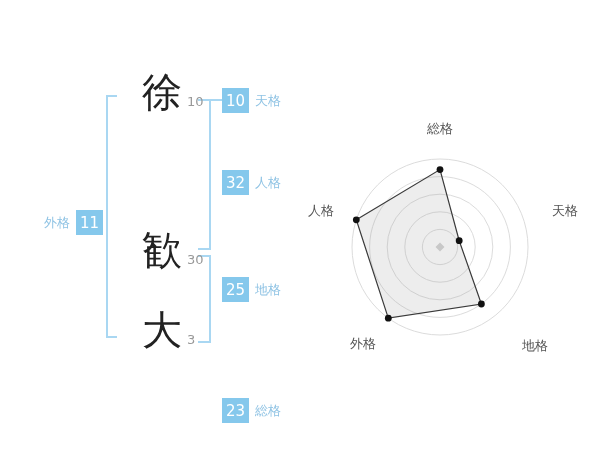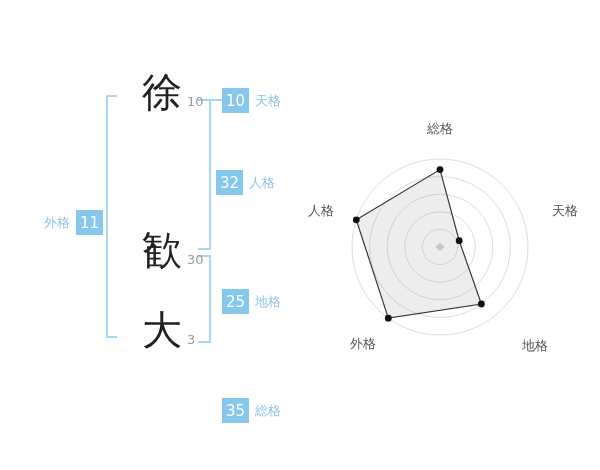--- a/index.html
+++ b/index.html
@@ -49,37 +49,37 @@
   <div class="char-row" style="left:142px;top:310px">
     <span class="kanji">大</span>
     <span class="strokes">3</span>
   </div>
 
   <div class="badge-row" style="left:222px;top:88px">
     <div class="badge">10</div>
     <span class="badge-label">天格</span>
   </div>
 
-  <div class="badge-row" style="left:216px;top:170px">
+  <div class="badge-row" style="left:222px;top:170px">
     <div class="badge">32</div>
     <span class="badge-label">人格</span>
   </div>
 
-  <div class="badge-row" style="left:222px;top:289px">
+  <div class="badge-row" style="left:222px;top:277px">
     <div class="badge">25</div>
     <span class="badge-label">地格</span>
   </div>
 
   <div class="badge-row" style="left:44px;top:210px">
     <span class="badge-label">外格</span>
     <div class="badge">11</div>
   </div>
 
   <div class="badge-row" style="left:222px;top:398px">
-    <div class="badge">35</div>
+    <div class="badge">23</div>
     <span class="badge-label">総格</span>
   </div>
 
   <svg id="radar-svg" class="radar" width="280" height="250">
       <circle cx="140" cy="132" r="17.6" class="ring"></circle>
       <circle cx="140" cy="132" r="35.2" class="ring"></circle>
       <circle cx="140" cy="132" r="52.8" class="ring"></circle>
       <circle cx="140" cy="132" r="70.4" class="ring"></circle>
       <circle cx="140" cy="132" r="88.0" class="ring"></circle>
       <polygon points="140.0,54.6 159.2,125.7 181.4,189.0 88.3,203.2 56.3,104.8" class="area"></polygon>

